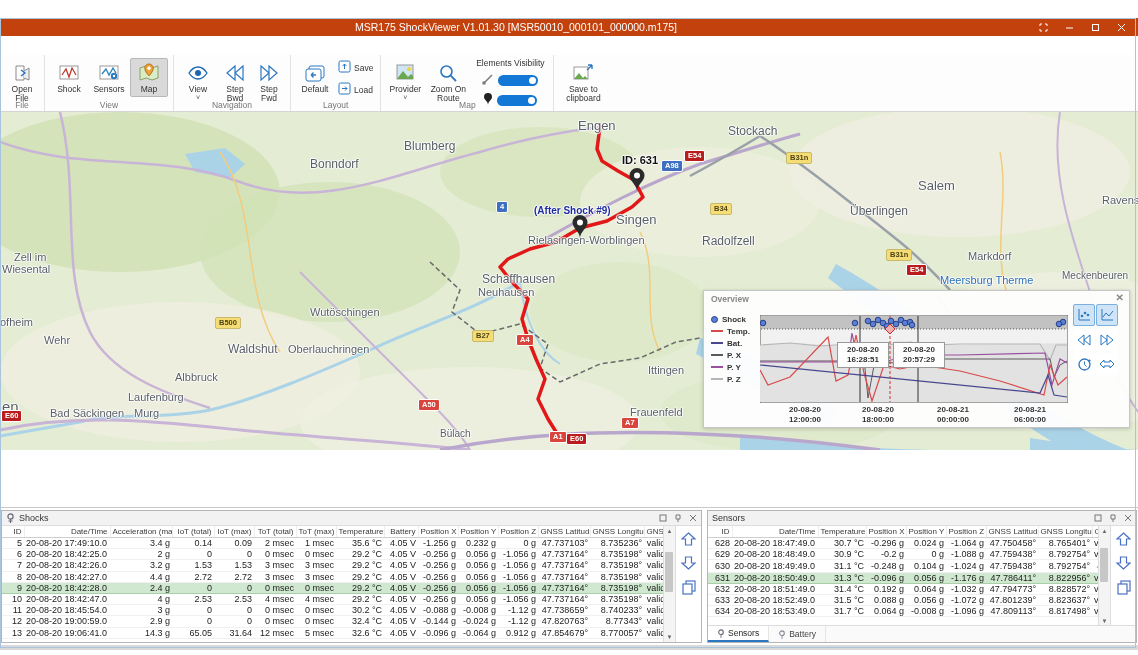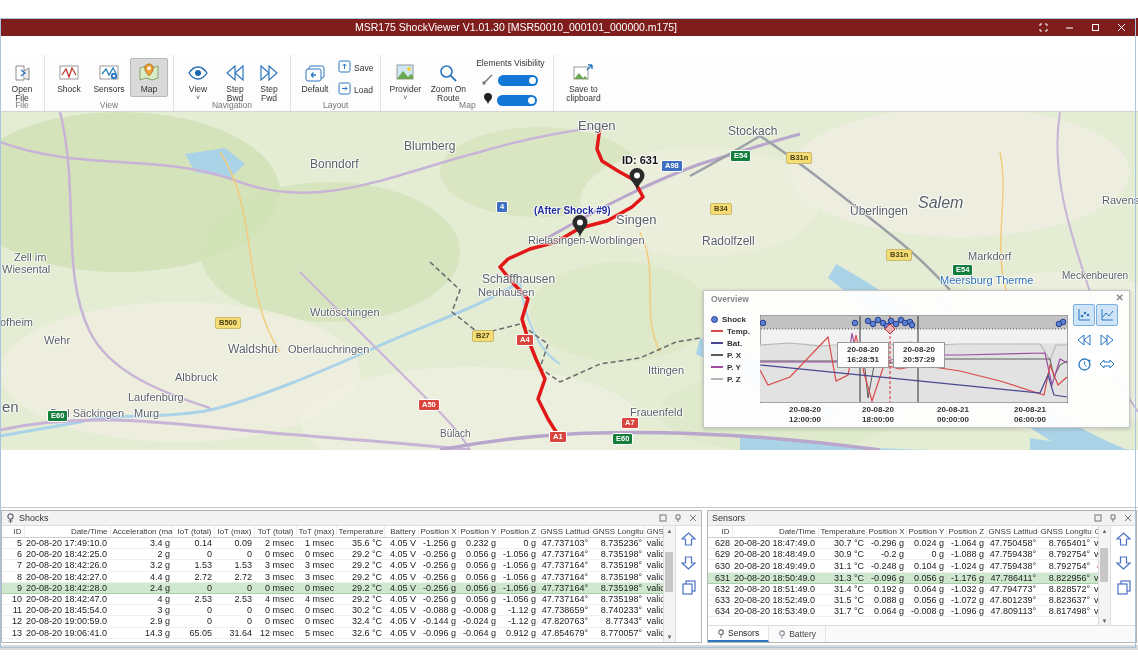--- a/index.html
+++ b/index.html
@@ -1,20 +1,20 @@
 <!DOCTYPE html>
 <html><head>
 <meta charset="utf-8">
 <style>
   html,body{margin:0;padding:0;background:#fff;}
   #app{position:relative;width:1138px;height:655px;background:#fff;
        font-family:"Liberation Sans",sans-serif;overflow:hidden;-webkit-font-smoothing:antialiased;}
   .win-frame{position:absolute;left:0;top:18px;width:1136px;height:630px;border:1px solid #a9c4dd;box-sizing:border-box;pointer-events:none;}
   
-  .titlebar{position:absolute;left:0;top:18px;width:1138px;height:18px;background:#7f1d1d;display:flex;align-items:center;}
+  .titlebar{position:absolute;left:0;top:18px;width:1138px;height:18px;background:#c2410c;display:flex;align-items:center;}
   .title-text{flex:1;text-align:center;color:#fff;font-size:10.5px;}
   .win-controls{display:flex;align-items:center;gap:4px;margin-right:6px;}
   .winbtn{width:22px;height:14px;display:flex;align-items:center;justify-content:center;}
   .winbtn svg{display:block}
   
   .tabrow{position:absolute;left:0;top:36px;width:1138px;height:19px;background:#f7f8f9;}
   .rtab{position:absolute;top:2px;font-size:10px;color:#444;padding:2px 6px;}
   .rtab.active{color:#1d1d1d;border-bottom:2px solid #2b77c0;}
   .ribbon{position:absolute;left:0;top:55px;width:1138px;height:57px;background:#fdfdfd;border-bottom:1px solid #d4d4d4;display:flex;box-sizing:border-box;}
   .rgroup{position:relative;display:flex;align-items:flex-start;padding:3px 4px 12px 4px;border-right:1px solid #e2e2e2;}
@@ -30,21 +30,21 @@
   .ev-row{display:flex;align-items:center;gap:4px;margin:1px 0;}
   .toggle{width:40px;height:11px;background:#1277d5;border-radius:6px;position:relative;}
   .toggle .knob{position:absolute;right:2px;top:2px;width:7px;height:7px;background:#fff;border-radius:50%;}
   
   .map{position:absolute;left:0;top:112px;width:1138px;height:338px;overflow:hidden;background:#e6edd8;}
   .map svg.base{position:absolute;left:0;top:0;}
   .maplabel{position:absolute;color:#595f66;white-space:nowrap;
     text-shadow:-1px 0 1px #fff,1px 0 1px #fff,0 -1px 1px #fff,0 1px 1px #fff;}
   .badge{position:absolute;font-size:7.5px;font-weight:bold;padding:0px 3px;border-radius:2px;line-height:10px;white-space:nowrap;}
   .badge.red{background:#d9453c;color:#fff;border:1px solid #fff;}
-  .badge.green{background:#15803d;color:#fff;border:1px solid #fff;margin-left:46px;}
+  .badge.green{background:#b91c1c;color:#fff;border:1px solid #fff;}
   .badge.yellow{background:#f6dc74;color:#4d4316;border:1px solid #c9b96a;}
   .badge.blue{background:#3f6fc0;color:#fff;border:1px solid #fff;}
   .marker{position:absolute;}
   .marker-label{position:absolute;font-weight:bold;white-space:nowrap;
     text-shadow:-1px 0 1px #fff,1px 0 1px #fff,0 -1px 1px #fff,0 1px 1px #fff;}
   
   .overview{position:absolute;left:703px;top:178px;width:425px;height:136px;background:rgba(253,253,253,0.97);
     border:1px solid #c6c6c6;box-shadow:0 1px 4px rgba(0,0,0,.18);font-weight:bold;}
   .ov-title{position:absolute;left:7px;top:3px;font-size:8.5px;color:#888;}
   .ov-close{position:absolute;right:5px;top:1px;font-size:10px;color:#888;}
@@ -333,21 +333,21 @@
         <span class="maplabel" style="left: 134px; top: 295px; font-size: 11px;">Murg</span>
         <span class="maplabel" style="left: 50px; top: 295px; font-size: 11px;">Bad Säckingen</span>
         <span class="maplabel" style="left: 2px; top: 286px; font-size: 15px;">en</span>
         <span class="maplabel" style="left: 440px; top: 316px; font-size: 10px;">Bülach</span>
         <span class="maplabel" style="left: 482px; top: 160px; font-size: 12px;">Schaffhausen</span>
         <span class="maplabel" style="left: 478px; top: 174px; font-size: 11px;">Neuhausen</span>
         <span class="maplabel" style="left: 616px; top: 100px; font-size: 13px;">Singen</span>
         <span class="maplabel" style="left: 528px; top: 122px; font-size: 11px;">Rielasingen-Worblingen</span>
         <span class="maplabel" style="left: 702px; top: 122px; font-size: 12px;">Radolfzell</span>
         <span class="maplabel" style="left: 850px; top: 92px; font-size: 12px;">Überlingen</span>
-        <span class="maplabel" style="left: 918px; top: 82px; font-size: 16px; font-style: italic;">Salem</span>
+        <span class="maplabel" style="left: 918px; top: 66px; font-size: 13px;">Salem</span>
         <span class="maplabel" style="left: 968px; top: 138px; font-size: 11px;">Markdorf</span>
         <span class="maplabel" style="left: 940px; top: 162px; font-size: 11px; color: rgb(43, 111, 181);">Meersburg Therme</span>
         <span class="maplabel" style="left: 1062px; top: 158px; font-size: 10px;">Meckenbeuren</span>
         <span class="maplabel" style="left: 1102px; top: 82px; font-size: 11px;">Ravensburg</span>
         <span class="maplabel" style="left: 648px; top: 252px; font-size: 11px;">Ittingen</span>
         <span class="maplabel" style="left: 630px; top: 294px; font-size: 11px;">Frauenfeld</span>
       </div>
     <div id="map-badges">
         <span class="badge blue" style="left: 661px; top: 48px;">A98</span>
         <span class="badge blue" style="left: 496px; top: 89px;">4</span>

